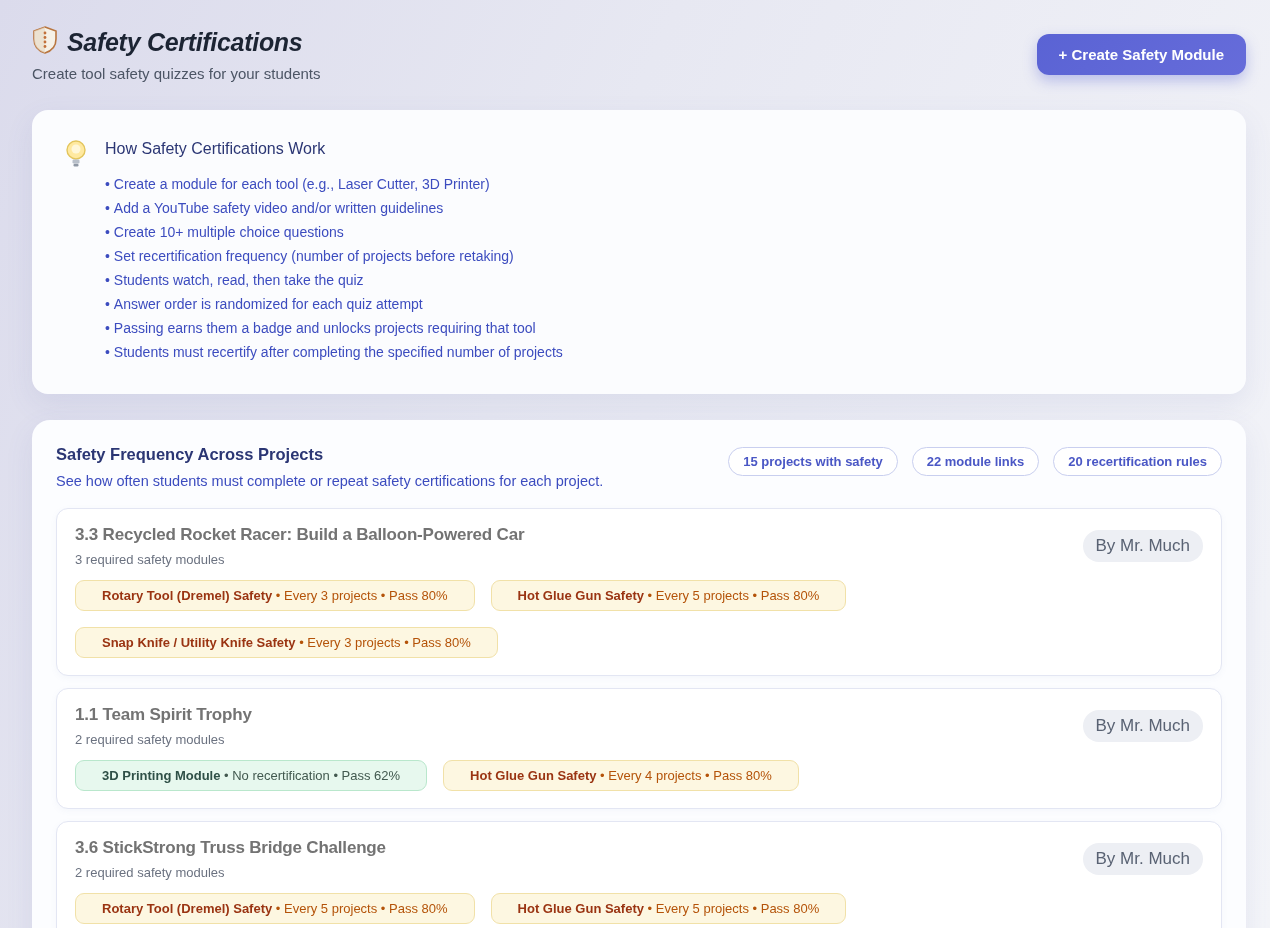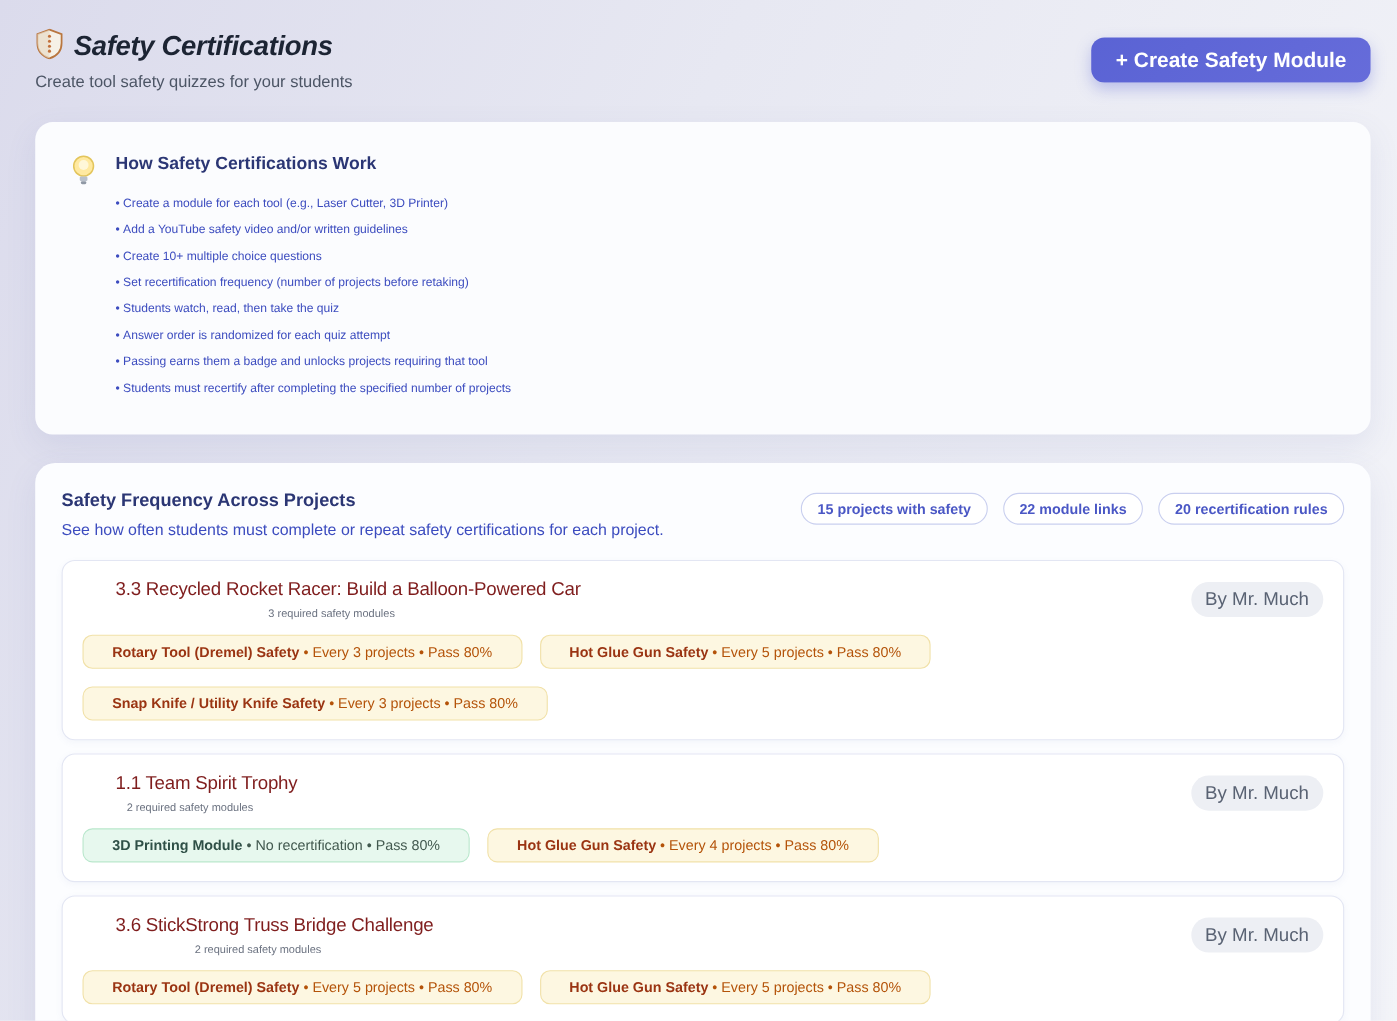--- a/index.html
+++ b/index.html
@@ -12,38 +12,38 @@
   .page { width:1270px; height:928px; padding:26px 24px 0 32px; }
 
   
   .header { display:flex; justify-content:space-between; align-items:flex-start; }
   .title-row { display:flex; align-items:center; gap:9px; }
   .page-title { font-size:25px; font-weight:700; color:#1c2433; letter-spacing:-0.3px;font-style:italic; }
   .page-subtitle { font-size:15px; color:#4c5565; margin-top:7px; }
   .create-btn {
     border:none; cursor:pointer;
     background:linear-gradient(135deg,#5a63d4,#666cda);
-    color:#fff; font-family:inherit; font-size:19px; font-weight:600;
+    color:#fff; font-family:inherit; font-size:15px; font-weight:600;
     padding:11px 22px; height:41px; border-radius:12px;
     box-shadow:0 6px 14px rgba(90,99,212,.35);
     margin-top:8px;
   }
 
   
   .info-card {
     margin-top:28px; background:#fbfcfe; border-radius:16px;
     box-shadow:0 10px 28px rgba(90,100,170,.10);
     padding:27px 30px 30px 31px; display:flex; gap:16px;
     width:1214px;
   }
   .info-icon { flex:0 0 26px; padding-top:2px; }
-  .info-title { font-size:16px; font-weight:700; color:#2b3674; margin-top:3px; }
+  .info-title { font-size:16px; font-weight:400; color:#2b3674; margin-top:3px; }
   .info-bullets { list-style:none; margin-top:14px; }
   .info-bullets li {
-    font-size:11px; color:#3c4cbf; line-height:24px;
+    font-size:14px; color:#3c4cbf; line-height:24px;
   }
   .info-bullets li::before { content:"\2022\00a0"; color:#3c4cbf; }
 
   
   .section-card {
     margin-top:26px; background:#fcfdff; border-radius:18px;
     box-shadow:0 10px 28px rgba(90,100,170,.10);
     padding:25px 24px; width:1214px;
   }
   .section-head { display:flex; justify-content:space-between; align-items:flex-start; }
@@ -55,22 +55,22 @@
     color:#4a57c5; font-size:13px; font-weight:600; padding:6px 14px; white-space:nowrap;
   }
 
   
   .projects { margin-top:19px; display:flex; flex-direction:column; gap:12px; }
   .project-card {
     background:#ffffff; border:1px solid #e3e6f3; border-radius:12px;
     padding:16px 18px 17px 18px; box-shadow:0 2px 6px rgba(120,130,180,.06);
   }
   .card-top { display:flex; justify-content:space-between; align-items:center; }
-  .project-title { font-size:17px; font-weight:400; color:#7f1d1d; letter-spacing:-0.2px;margin-left:30px; }
-  .project-modules { font-size:10px; color:#6b7280; margin-top:7px;text-align:center; }
+  .project-title { font-size:17px; font-weight:700; color:#737373; letter-spacing:-0.2px; }
+  .project-modules { font-size:13px; color:#6b7280; margin-top:7px; }
   .author-pill {
     background:#edeff4; color:#596273; font-size:17px; border-radius:999px;
     padding:6px 13px; white-space:nowrap;
   }
   .badges-row { display:flex; flex-wrap:wrap; gap:16px; margin-top:13px; }
   .module-badge {
     font-size:13px; border-radius:9px; padding:7px 26px; white-space:nowrap;
     border:1px solid transparent;
   }
   .module-badge strong { font-weight:700; }
@@ -175,21 +175,21 @@
         <article class="project-card">
           <div class="card-top">
             <div>
               <div class="project-title">1.1 Team Spirit Trophy</div>
               <div class="project-modules">2 required safety modules</div>
             </div>
             <span class="author-pill">By Mr. Much</span>
           </div>
           <div class="badges-row">
 
-              <span class="module-badge green"><strong>3D Printing Module</strong><span> • No recertification • Pass 80%</span></span>
+              <span class="module-badge green"><strong>3D Printing Module</strong><span> • No recertification • Pass 62%</span></span>
 
               <span class="module-badge amber"><strong>Hot Glue Gun Safety</strong><span> • Every 4 projects • Pass 80%</span></span>
             </div>
         </article>
 
         <article class="project-card">
           <div class="card-top">
             <div>
               <div class="project-title">3.6 StickStrong Truss Bridge Challenge</div>
               <div class="project-modules">2 required safety modules</div>

